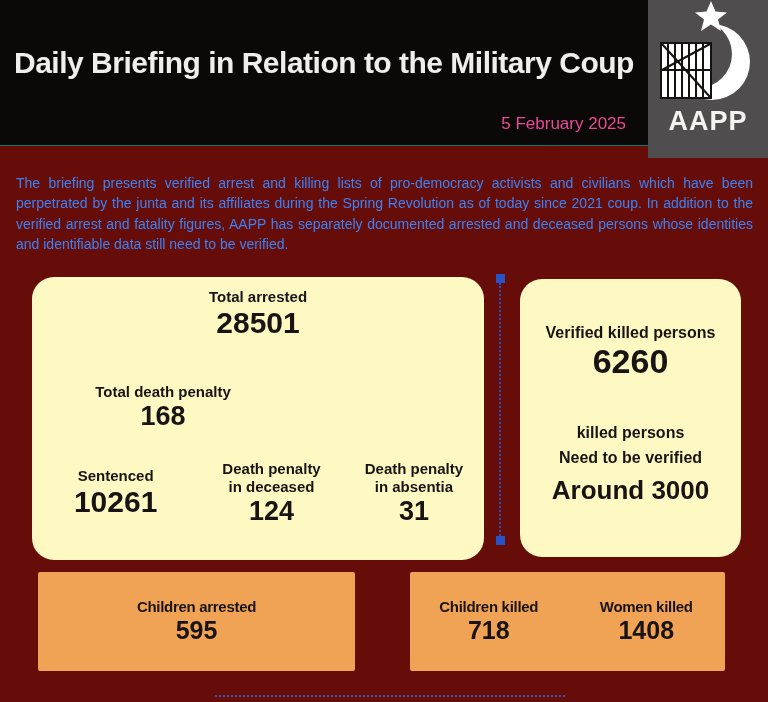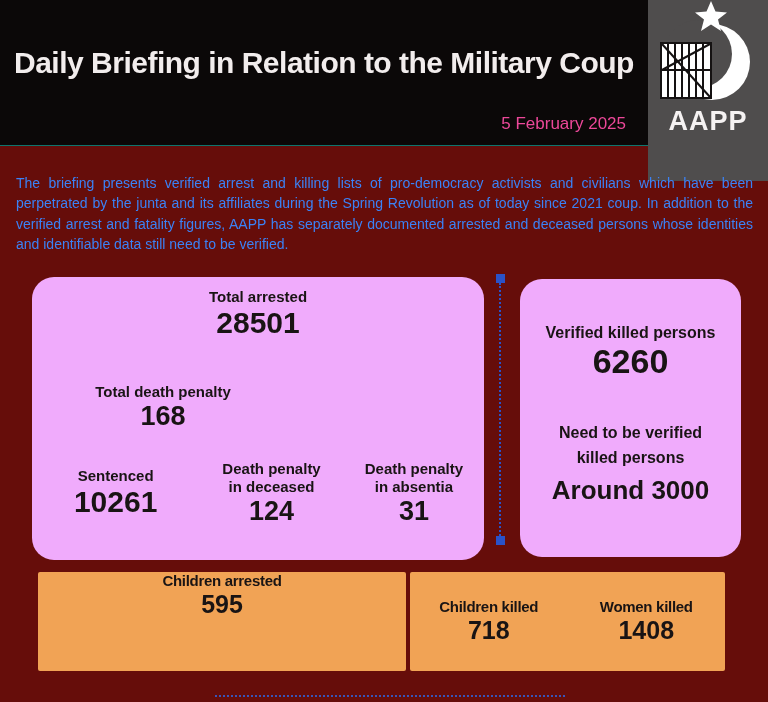--- a/index.html
+++ b/index.html
@@ -22,39 +22,39 @@
   .title {
     position:absolute; left:14px; top:46px; width:620px;
     font-size:30px; font-weight:700; color:#f2eded;
     letter-spacing:-0.5px; line-height:1.1;
   }
   .date {
     position:absolute; right:142px; top:114px;
     font-size:17px; color:#ec4899;
   }
   .logo {
-    position:absolute; right:0; top:0; width:120px; height:181px;
+    position:absolute; right:0; top:0; width:120px; height:158px;
     background:#4f4d4d;
     display:flex; flex-direction:column; align-items:center;
   }
   .logo svg { display:block; }
   .logo-text {
     font-size:27px; font-weight:700; color:#f5f2f2;
     letter-spacing:1px; margin-top:-4px;
   }
 
   
   .intro {
     position:absolute; left:16px; top:173px; width:737px;
     font-size:14px; line-height:1.45; color:#3b82f6;
     text-align:justify;
   }
 
   
-  .pink-box { background:#f0abfc; border-radius:22px; position:absolute; }
+  .pink-box { background:#fef9c3; border-radius:22px; position:absolute; }
   .arrest-box { left:32px; top:277px; width:452px; height:283px; padding-top:11px; }
   .killed-box { left:520px; top:279px; width:221px; height:278px; padding-top:44px; }
 
   .stat { text-align:center; }
   .stat .lbl { font-size:15px; font-weight:700; line-height:1.2; }
   .stat .val { font-size:27px; font-weight:700; line-height:1.15; }
   .stat .val.xl { font-size:30px; }
   .stat .val.xxl { font-size:34px; }
 
   .row2 { display:flex; margin-top:42px; }
@@ -80,21 +80,21 @@
   }
   .handle.top { left:496px; top:274px; }
   .handle.bottom { left:496px; top:536px; }
 
   
   .orange-box {
     position:absolute; top:572px; height:99px;
     background:#f1a355; border-radius:2px;
     display:flex; align-items:center;
   }
-  .orange-left { left:38px; width:368px;flex-direction:column; }
+  .orange-left { left:38px; width:317px; }
   .orange-right { left:410px; width:315px; }
   .orange-box .stat { flex:1 1 50%; }
   .orange-box .lbl { font-size:15px; font-weight:700; letter-spacing:-0.3px; }
   .orange-box .val { font-size:25px; font-weight:700; }
 
   
   .h-dotted {
     position:absolute; left:215px; top:695px; width:350px; height:0;
     border-top:2px dotted #3a55b8;
   }
@@ -169,22 +169,22 @@
   <div class="handle top"></div>
   <div class="handle bottom"></div>
 
   <div class="pink-box killed-box">
     <div class="stat">
       <div class="lbl">Verified killed persons</div>
       <div class="val xxl">6260</div>
     </div>
     <div class="gap"></div>
     <div class="stat">
+      <div class="lbl two-line">killed persons</div>
       <div class="lbl two-line">Need to be verified</div>
-      <div class="lbl two-line">killed persons</div>
       <div class="around">Around 3000</div>
     </div>
   </div>
 
   <div class="orange-box orange-left">
     <div class="stat">
       <div class="lbl">Children arrested</div>
       <div class="val">595</div>
     </div>
   </div>

